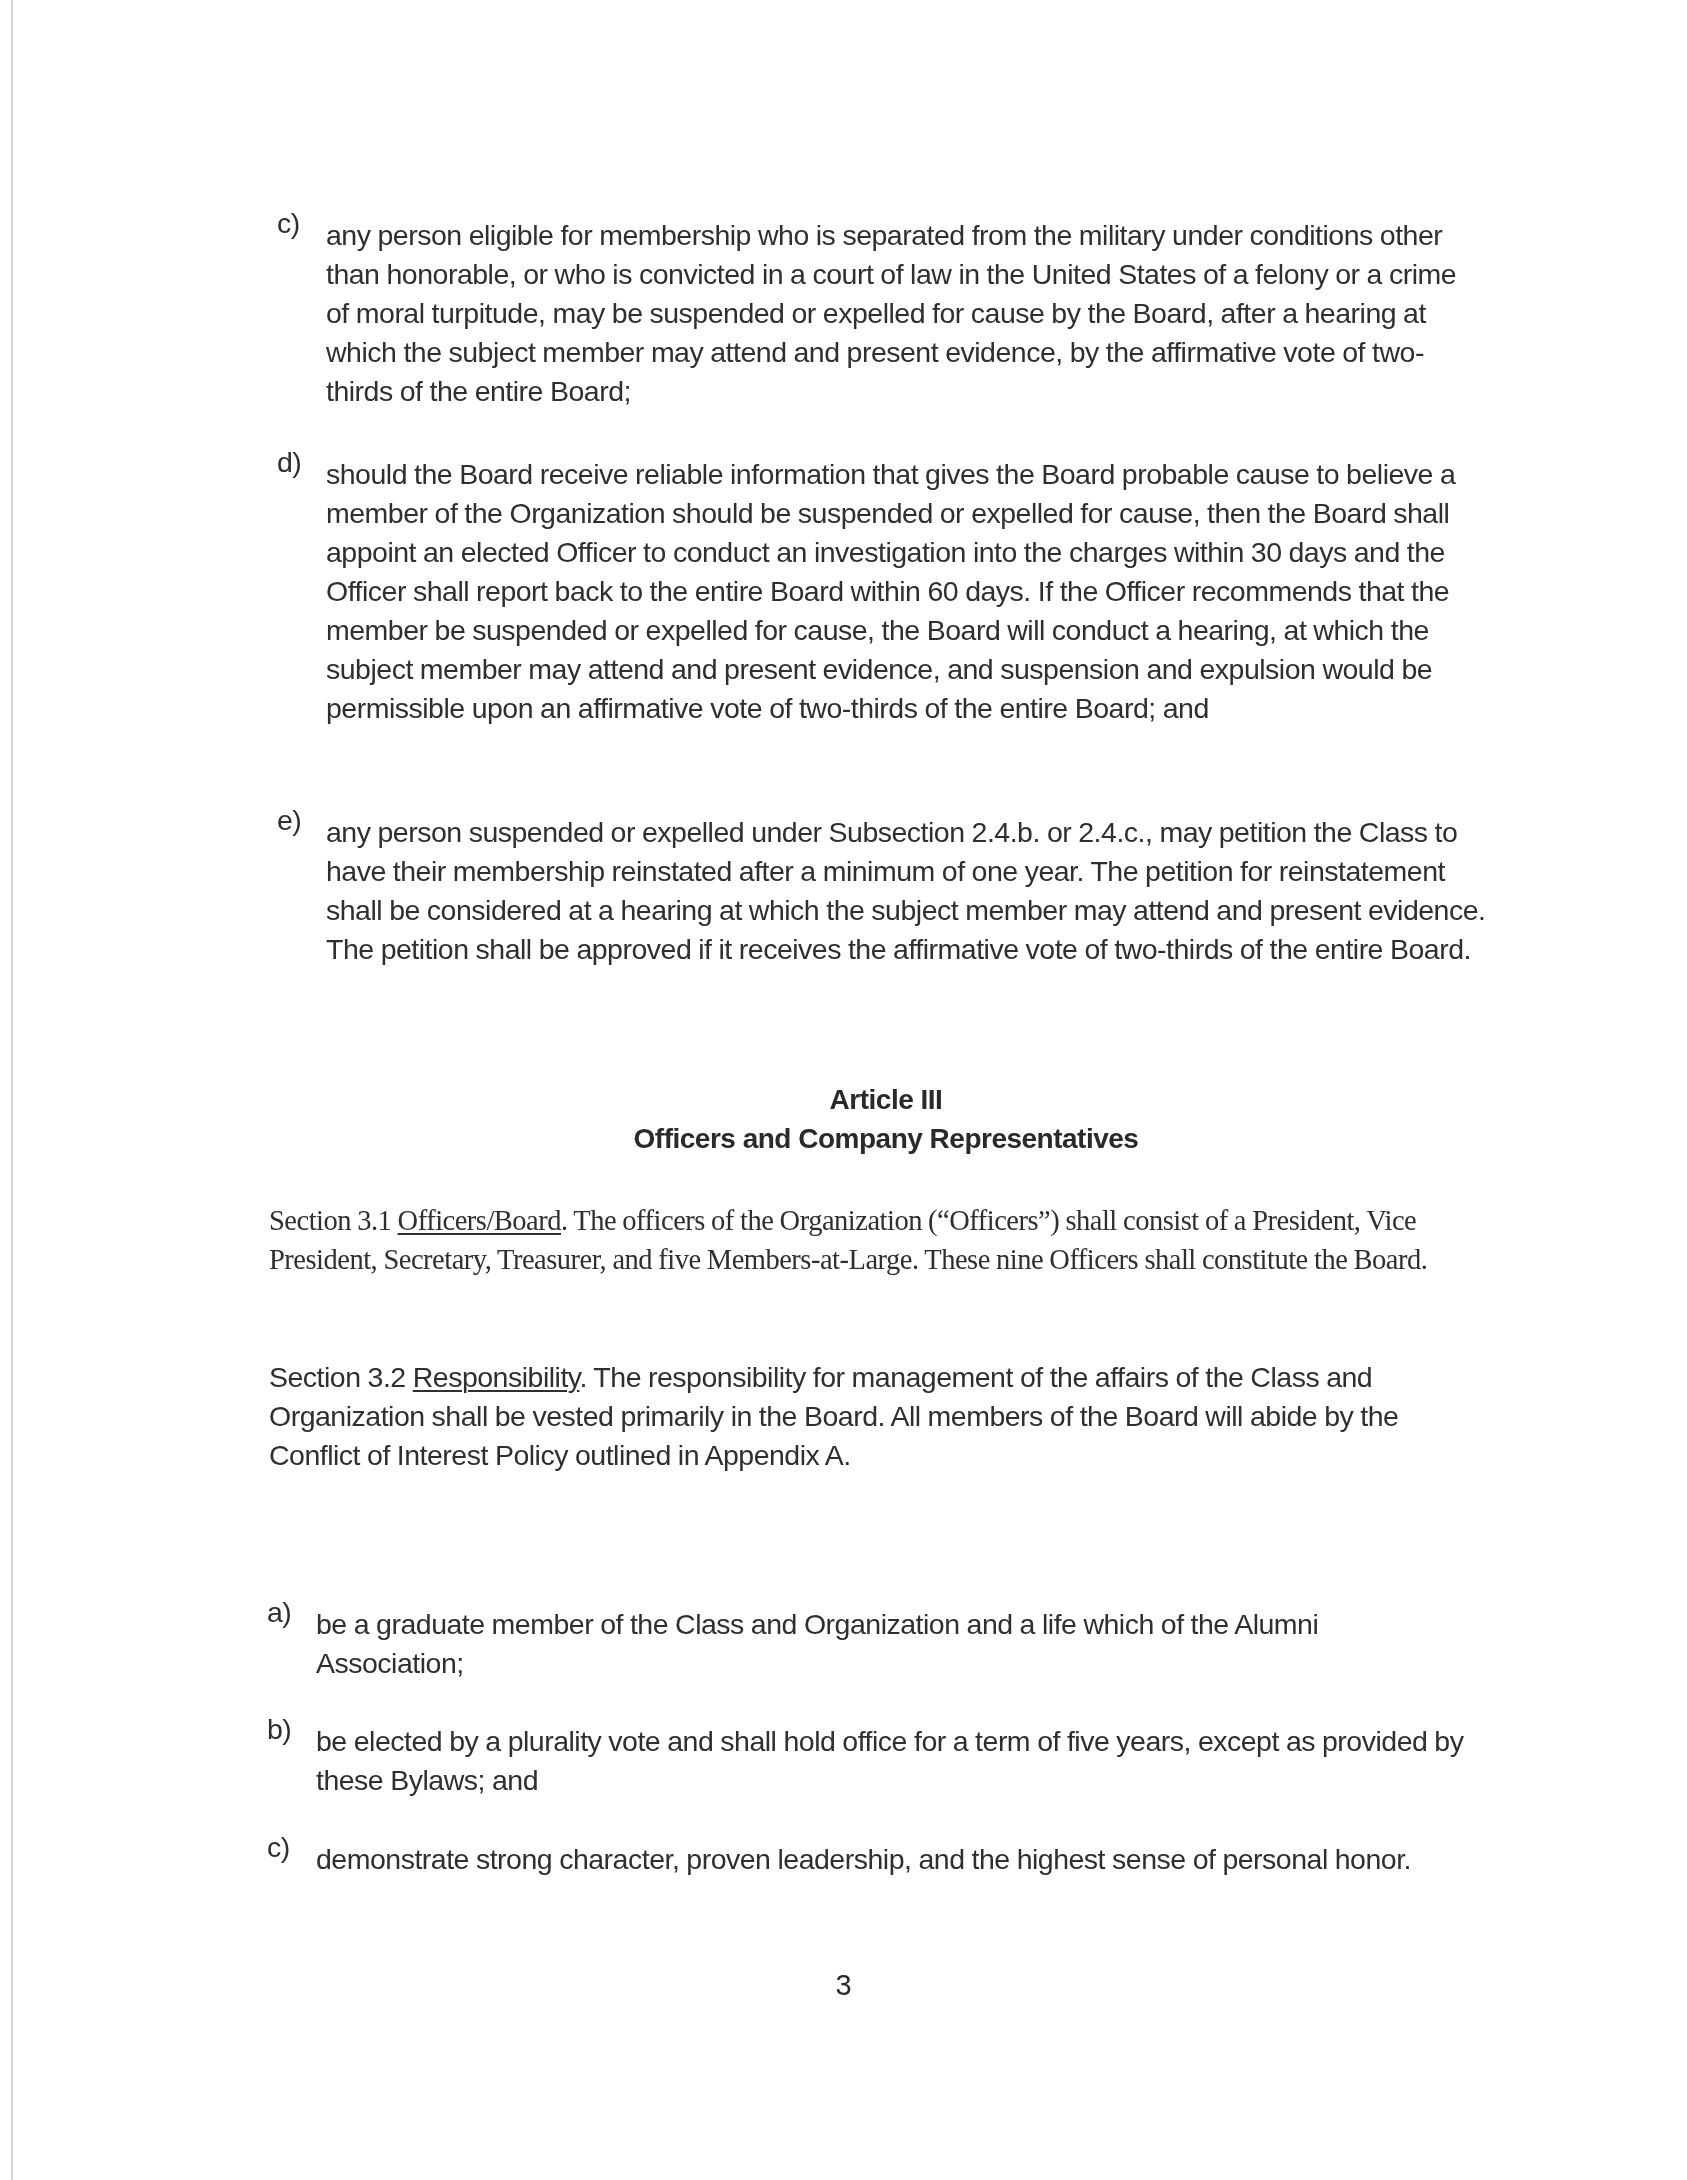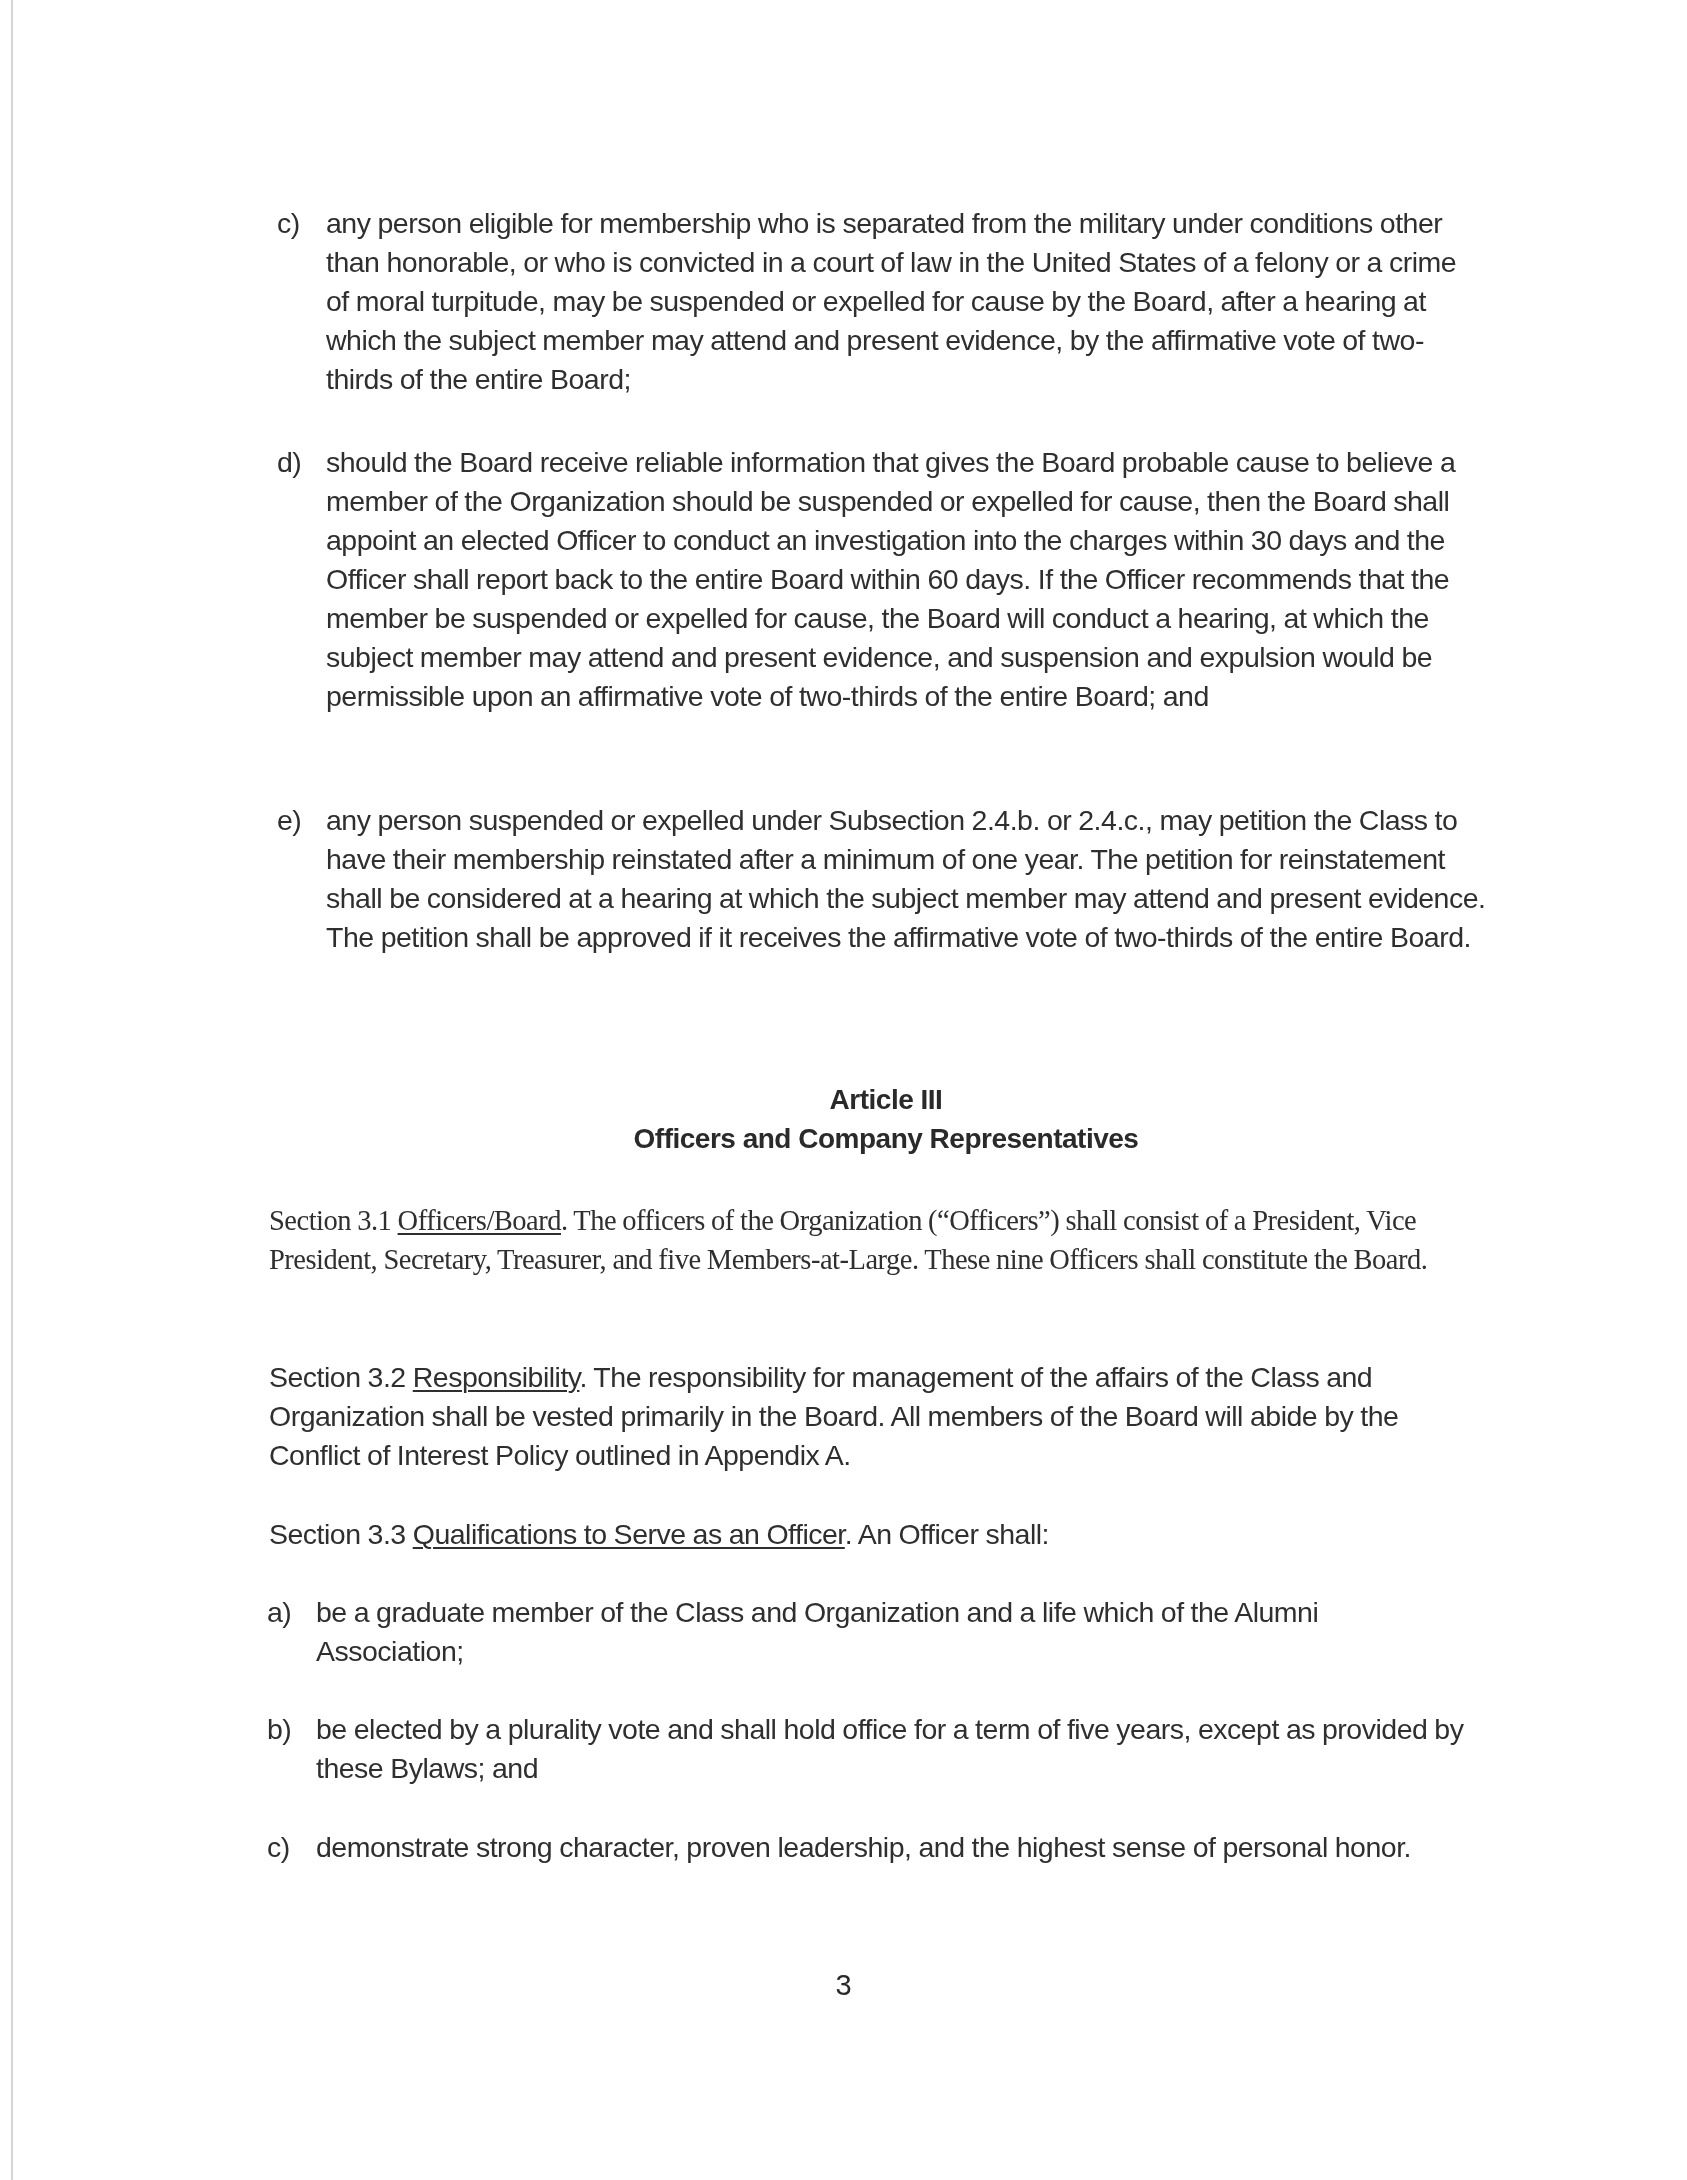--- a/index.html
+++ b/index.html
@@ -38,20 +38,21 @@
       word-spacing: -0.4px;
     }
     .item .label {
       position: absolute;
       left: 0;
       top: 0;
     }
     .item .text {
       display: block;
       margin-left: 49px;
+      margin-top: 12px;
     }
     .heading {
       position: absolute;
       left: 0;
       width: 1772px;
       text-align: center;
       font-weight: bold;
       font-size: 28px;
       line-height: 39px;
       letter-spacing: -0.5px;
@@ -110,24 +111,20 @@
   <div class="para" style="top:1201px;font-family:Liberation Serif, serif;">
     <span>Section 3.1</span>
     <span class="u">Officers/Board</span><span>. The officers of the Organization (“Officers”) shall consist of a President, Vice President, Secretary, Treasurer, and five Members-at-Large. These nine Officers shall constitute the Board.</span>
   </div>
 
   <div class="para" style="top:1358px;">
     <span>Section 3.2</span>
     <span class="u">Responsibility</span><span>. The responsibility for management of the affairs of the Class and Organization shall be vested primarily in the Board. All members of the Board will abide by the Conflict of Interest Policy outlined in Appendix A.</span>
   </div>
 
-  <div class="para" style="top:1515px;">
-    <span>Section 3.3</span>
-    <span class="u">Qualifications to Serve as an Officer</span><span>. An Officer shall:</span>
-  </div>
 
   <div class="item" style="left:267px; top:1593px; width:1141px;">
     <span class="label">a)</span>
     <span class="text">be a graduate member of the Class and Organization and a life which of the Alumni Association;</span>
   </div>
 
   <div class="item" style="left:267px; top:1710px; width:1210px;">
     <span class="label">b)</span>
     <span class="text">be elected by a plurality vote and shall hold office for a term of five years, except as provided by these Bylaws; and</span>
   </div>

